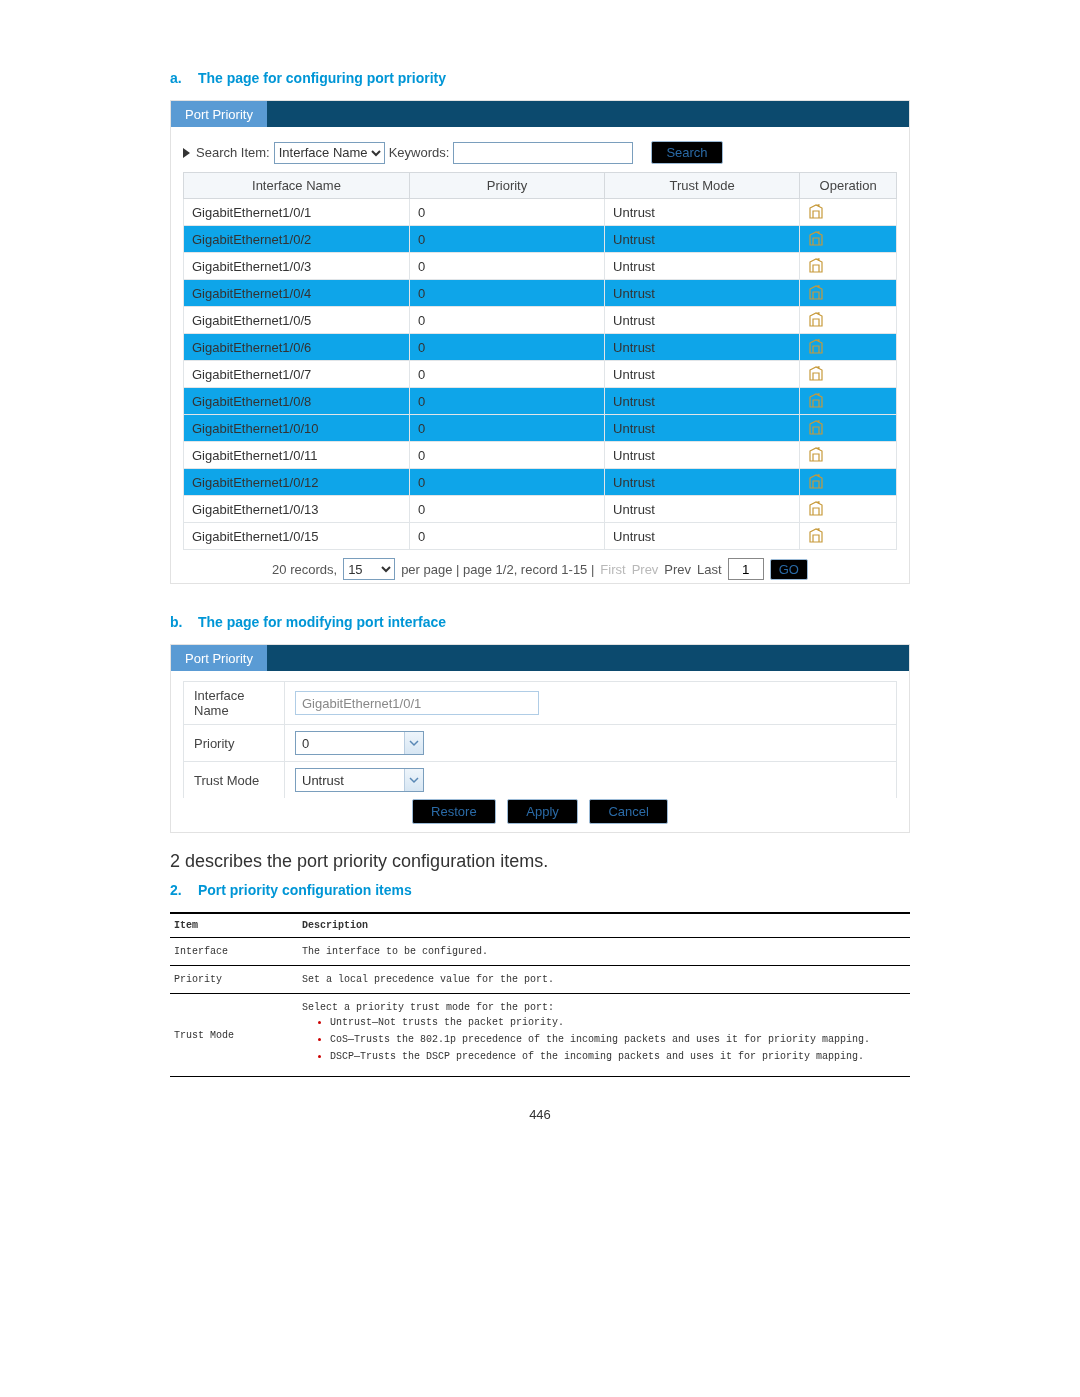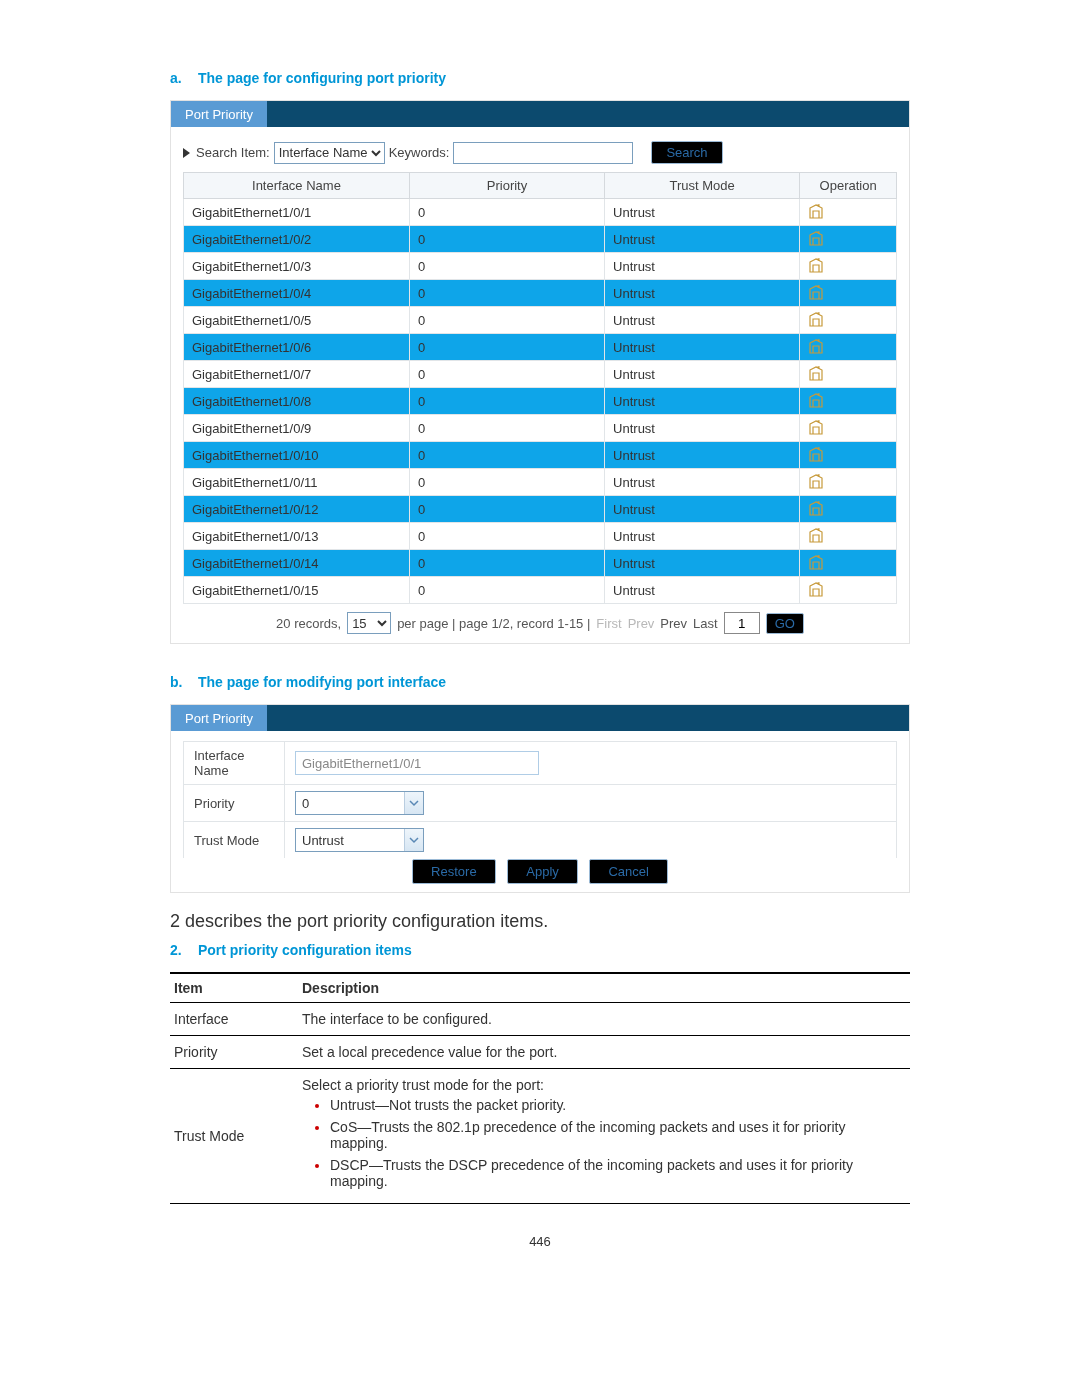--- a/index.html
+++ b/index.html
@@ -36,21 +36,21 @@
     background: #5a9bd4;
     color: #fff;
     font-size: 13px;
     padding: 4px 14px;
     display: flex;
     align-items: center;
   }
   .panel {
     border: 1px solid #e2e2e2;
     border-top: none;
-    padding: 14px 12px 9px 12px;
+    padding: 14px 12px 3px 12px;
     font-size: 13px;
     color: #444;
   }
   .search-row {
     display: flex;
     align-items: center;
     gap: 4px;
     margin-bottom: 8px;
   }
   .tri {
@@ -160,22 +160,22 @@
   .btn-row .btn { margin: 0 4px; padding: 4px 18px; }
   .body-text {
     font-size: 18px;
     color: #333;
     margin: 18px 0 10px 0;
     font-family: Arial, sans-serif;
   }
   .doc-table {
     width: 100%;
     border-collapse: collapse;
-    font-size: 14px;
-    font-family: Liberation Sans, sans-serif;
+    font-size: 10px;
+    font-family: Liberation Mono, monospace;
     margin-top: 1px;
   }
   .doc-table th {
     text-align: left;
     border-top: 2px solid #000;
     border-bottom: 1px solid #000;
     padding: 6px 4px;
   }
   .doc-table td {
     border-bottom: 1px solid #000;
@@ -293,29 +293,20 @@
           </tr>
           <tr class="alt">
             <td>GigabitEthernet1/0/8</td>
             <td>0</td>
             <td>Untrust</td>
             <td style="text-align:center"><span class="op-icon"><svg viewBox="0 0 16 16">
                   <path d="M2 4 L8 1 L14 4 L14 14 L2 14 Z M5 14 L5 7 L11 7 L11 14" fill="none" stroke="#c79a3a" stroke-width="1.2"></path>
                   <path d="M8 1 L11.5 3 L11.5 0" fill="#c79a3a"></path>
                 </svg></span></td>
           </tr>
-          <tr>
-            <td>GigabitEthernet1/0/9</td>
-            <td>0</td>
-            <td>Untrust</td>
-            <td style="text-align:center"><span class="op-icon"><svg viewBox="0 0 16 16">
-                  <path d="M2 4 L8 1 L14 4 L14 14 L2 14 Z M5 14 L5 7 L11 7 L11 14" fill="none" stroke="#c79a3a" stroke-width="1.2"></path>
-                  <path d="M8 1 L11.5 3 L11.5 0" fill="#c79a3a"></path>
-                </svg></span></td>
-          </tr>
           <tr class="alt">
             <td>GigabitEthernet1/0/10</td>
             <td>0</td>
             <td>Untrust</td>
             <td style="text-align:center"><span class="op-icon"><svg viewBox="0 0 16 16">
                   <path d="M2 4 L8 1 L14 4 L14 14 L2 14 Z M5 14 L5 7 L11 7 L11 14" fill="none" stroke="#c79a3a" stroke-width="1.2"></path>
                   <path d="M8 1 L11.5 3 L11.5 0" fill="#c79a3a"></path>
                 </svg></span></td>
           </tr>
           <tr>
@@ -331,29 +322,20 @@
             <td>GigabitEthernet1/0/12</td>
             <td>0</td>
             <td>Untrust</td>
             <td style="text-align:center"><span class="op-icon"><svg viewBox="0 0 16 16">
                   <path d="M2 4 L8 1 L14 4 L14 14 L2 14 Z M5 14 L5 7 L11 7 L11 14" fill="none" stroke="#c79a3a" stroke-width="1.2"></path>
                   <path d="M8 1 L11.5 3 L11.5 0" fill="#c79a3a"></path>
                 </svg></span></td>
           </tr>
           <tr>
             <td>GigabitEthernet1/0/13</td>
-            <td>0</td>
-            <td>Untrust</td>
-            <td style="text-align:center"><span class="op-icon"><svg viewBox="0 0 16 16">
-                  <path d="M2 4 L8 1 L14 4 L14 14 L2 14 Z M5 14 L5 7 L11 7 L11 14" fill="none" stroke="#c79a3a" stroke-width="1.2"></path>
-                  <path d="M8 1 L11.5 3 L11.5 0" fill="#c79a3a"></path>
-                </svg></span></td>
-          </tr>
-          <tr class="alt">
-            <td>GigabitEthernet1/0/14</td>
             <td>0</td>
             <td>Untrust</td>
             <td style="text-align:center"><span class="op-icon"><svg viewBox="0 0 16 16">
                   <path d="M2 4 L8 1 L14 4 L14 14 L2 14 Z M5 14 L5 7 L11 7 L11 14" fill="none" stroke="#c79a3a" stroke-width="1.2"></path>
                   <path d="M8 1 L11.5 3 L11.5 0" fill="#c79a3a"></path>
                 </svg></span></td>
           </tr>
           <tr>
             <td>GigabitEthernet1/0/15</td>
             <td>0</td>
@@ -361,21 +343,21 @@
             <td style="text-align:center"><span class="op-icon"><svg viewBox="0 0 16 16">
                   <path d="M2 4 L8 1 L14 4 L14 14 L2 14 Z M5 14 L5 7 L11 7 L11 14" fill="none" stroke="#c79a3a" stroke-width="1.2"></path>
                   <path d="M8 1 L11.5 3 L11.5 0" fill="#c79a3a"></path>
                 </svg></span></td>
           </tr>
         </tbody>
     </table>
 
     <div class="pager">
       <span>20 records,</span>
-      <select class="ui" style="width:44px">
+      <select class="ui" style="width:52px">
         <option>15</option>
       </select>
       <span>per page | page 1/2, record 1-15 |</span>
       <span class="dis">First</span>
       <span class="dis">Prev</span>
       <span style="color:#555">Prev</span>
       <span style="color:#555">Last</span>
       <input class="page-inp" value="1" style="">
       <button class="btn" style="padding:2px 8px">GO</button>
     </div>

